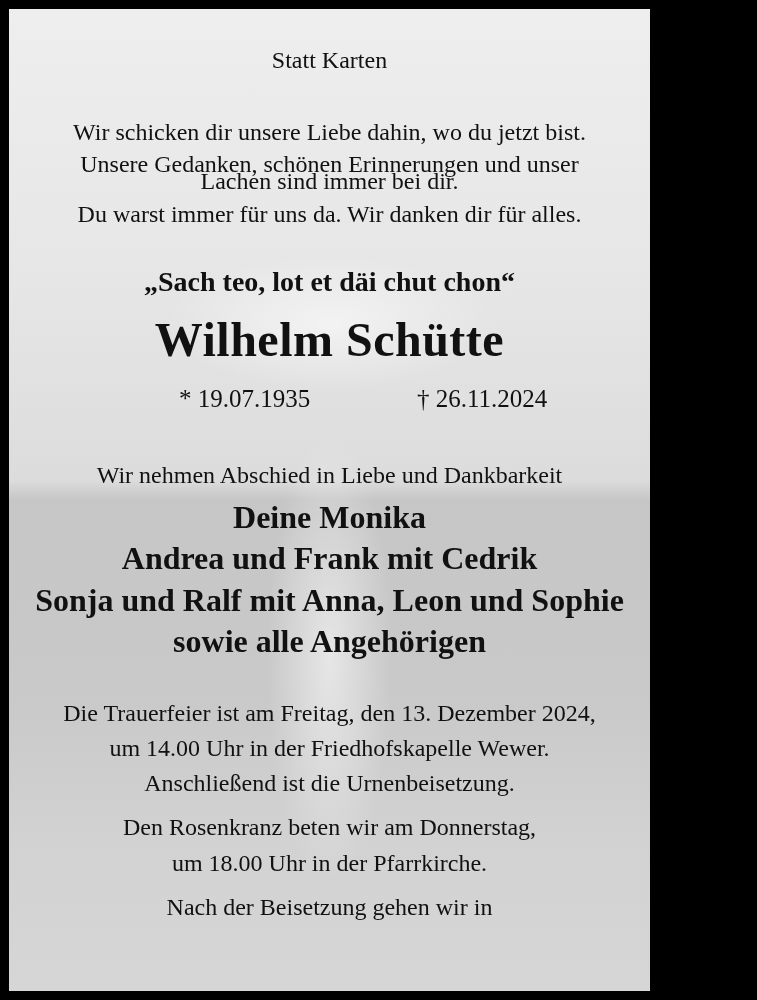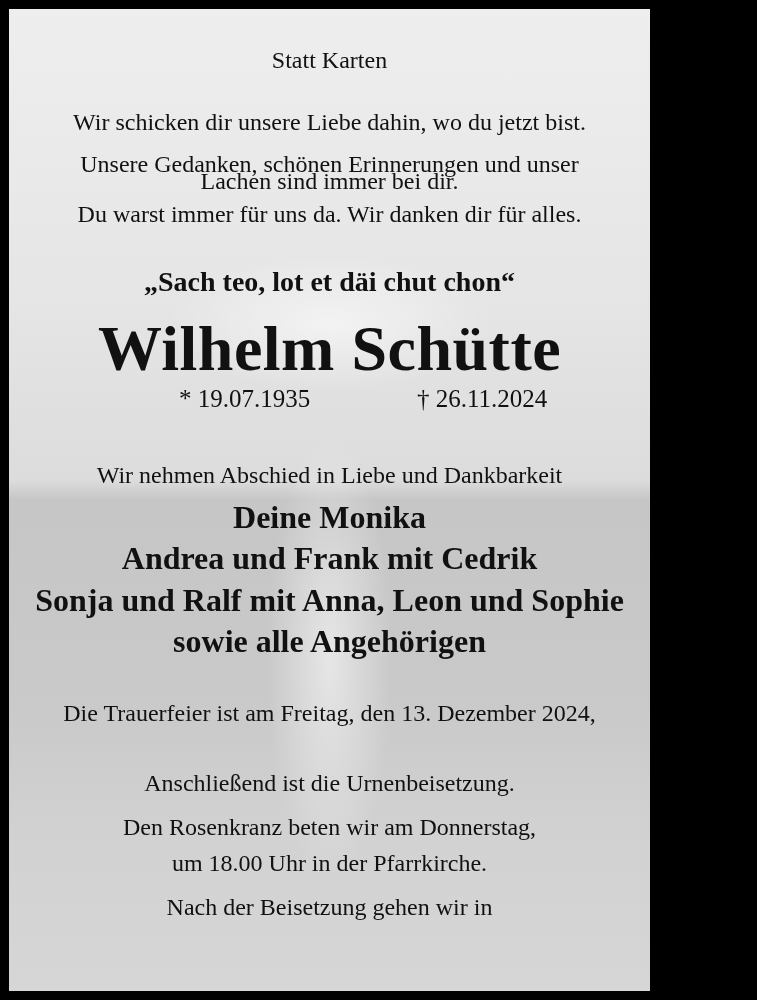--- a/index.html
+++ b/index.html
@@ -10,31 +10,31 @@
       radial-gradient(ellipse 90px 320px at 50% 66%, rgba(255,255,255,0.55), rgba(255,255,255,0) 70%),
       radial-gradient(ellipse 220px 90px at 50% 32%, rgba(255,255,255,0.55), rgba(255,255,255,0) 75%),
       linear-gradient(to bottom, #eeeeee 0%, #e6e6e6 28%, #dcdcdc 48%, #c6c6c6 50%, #c9c9c9 70%, #d2d2d2 85%, #d6d6d6 100%);
     font-family: "Liberation Serif", "DejaVu Serif", serif;
     color: #111;
     text-align: center;
   }
   .line { position: absolute; left: 0; right: 0; white-space: nowrap; }
   .reg { font-size: 24px; line-height: 31px; }
   .motto { font-size: 28px; font-weight: bold; }
-  .name { font-size: 64px; font-weight: bold; letter-spacing: 0.5px; }
+  .name { font-size: 48px; font-weight: bold; letter-spacing: 0.5px; }
   .dates { font-size: 25px; }
   .fam { font-size: 32px; font-weight: bold; line-height: 39px; }
 </style>
 </head>
 <body>
 
 <div class="card">
   <div class="line reg" style="top:36px">Statt Karten</div>
 
-  <div class="line reg" style="top:98px">Wir schicken dir unsere Liebe dahin, wo du jetzt bist.</div>
+  <div class="line reg" style="top:108px">Wir schicken dir unsere Liebe dahin, wo du jetzt bist.</div>
   <div class="line reg" style="top:140px">Unsere Gedanken, schönen Erinnerungen und unser</div>
   <div class="line reg" style="top:157px">Lachen sind immer bei dir.</div>
   <div class="line reg" style="top:190px">Du warst immer für uns da. Wir danken dir für alles.</div>
 
   <div class="line motto" style="top:257px">„Sach teo, lot et däi chut chon“</div>
 
   <div class="line name" style="top:303px">Wilhelm Schütte</div>
 
   <div class="line dates" style="top:376px">
     <span style="position:absolute; left:170px;">* 19.07.1935</span>
@@ -42,19 +42,20 @@
   </div>
 
   <div class="line reg" style="top:451px">Wir nehmen Abschied in Liebe und Dankbarkeit</div>
 
   <div class="line fam" style="top:489px">Deine Monika</div>
   <div class="line fam" style="top:530px">Andrea und Frank mit Cedrik</div>
   <div class="line fam" style="top:572px">Sonja und Ralf mit Anna, Leon und Sophie</div>
   <div class="line fam" style="top:613px">sowie alle Angehörigen</div>
 
   <div class="line reg" style="top:689px">Die Trauerfeier ist am Freitag, den 13. Dezember 2024,</div>
+  <div class="line reg" style="top:724px">um 14.00 Uhr in der Friedhofskapelle Wewer.</div>
   <div class="line reg" style="top:759px">Anschließend ist die Urnenbeisetzung.</div>
 
   <div class="line reg" style="top:803px">Den Rosenkranz beten wir am Donnerstag,</div>
   <div class="line reg" style="top:839px">um 18.00 Uhr in der Pfarrkirche.</div>
 
   <div class="line reg" style="top:883px">Nach der Beisetzung gehen wir in</div>
 </div>
 
 </body></html>

